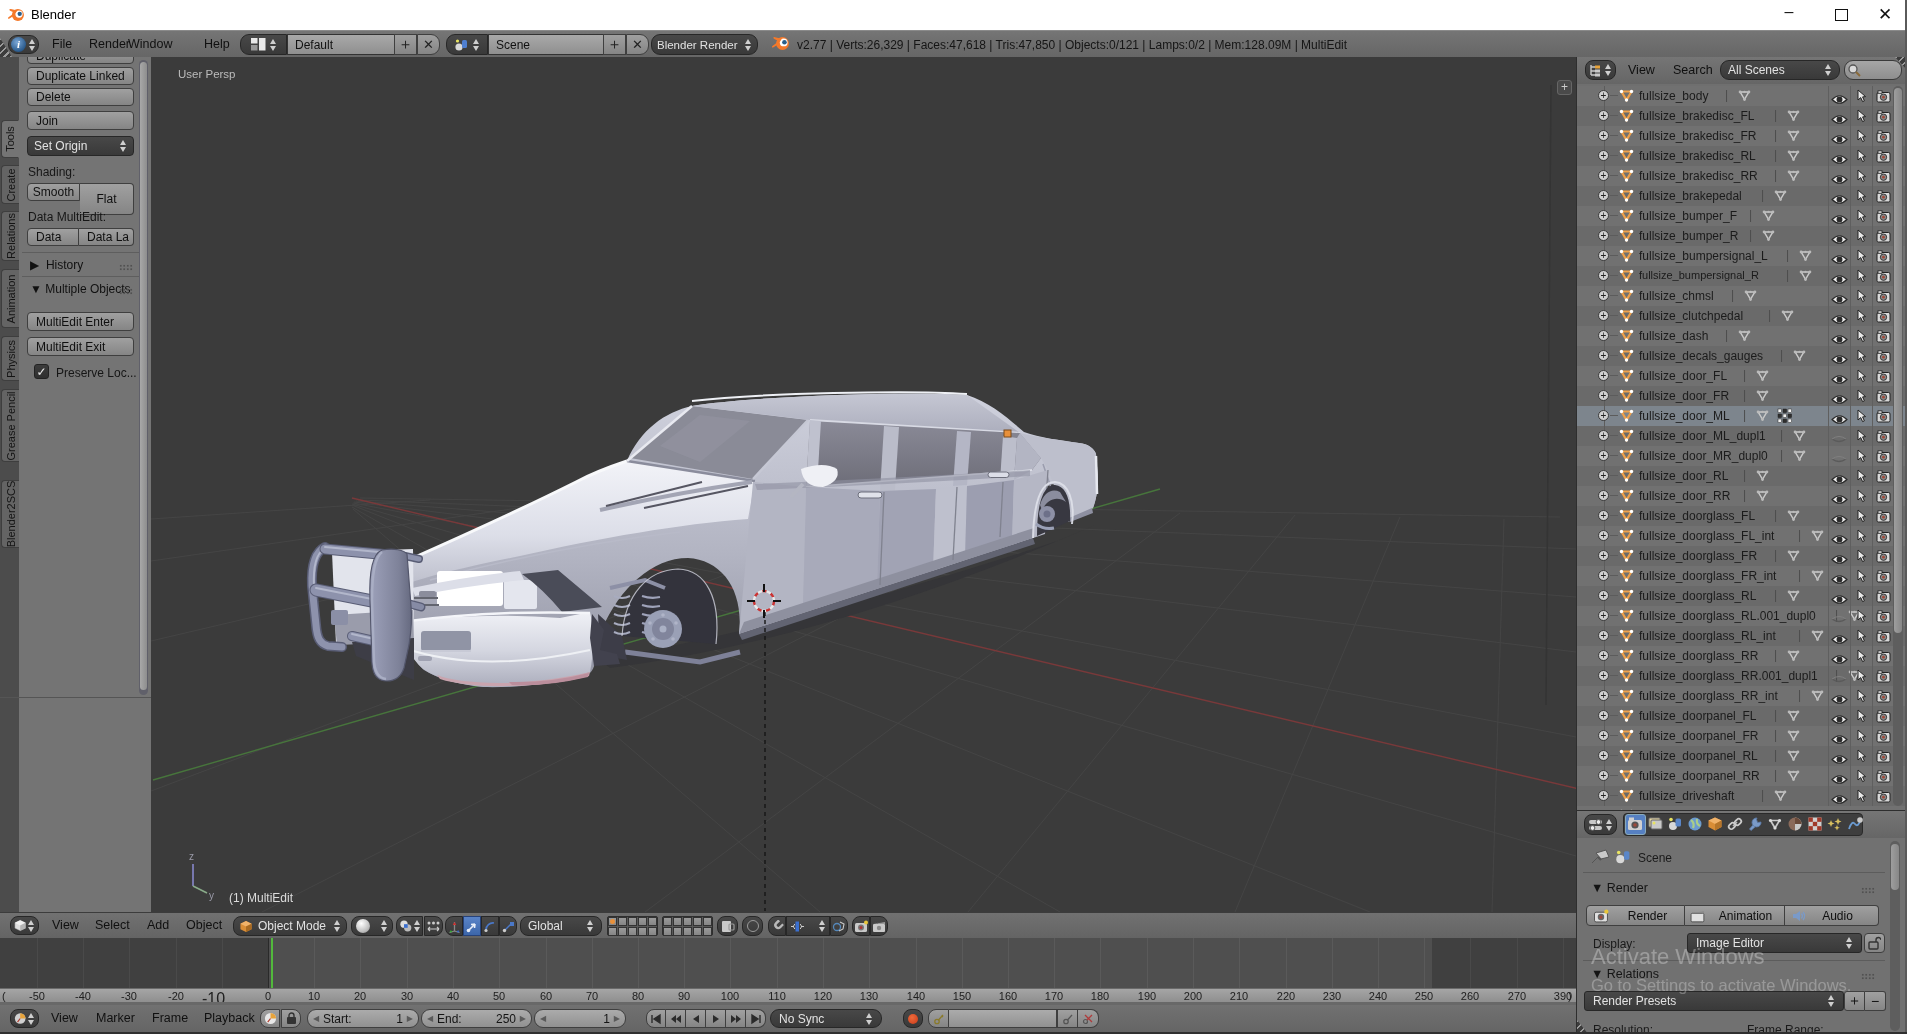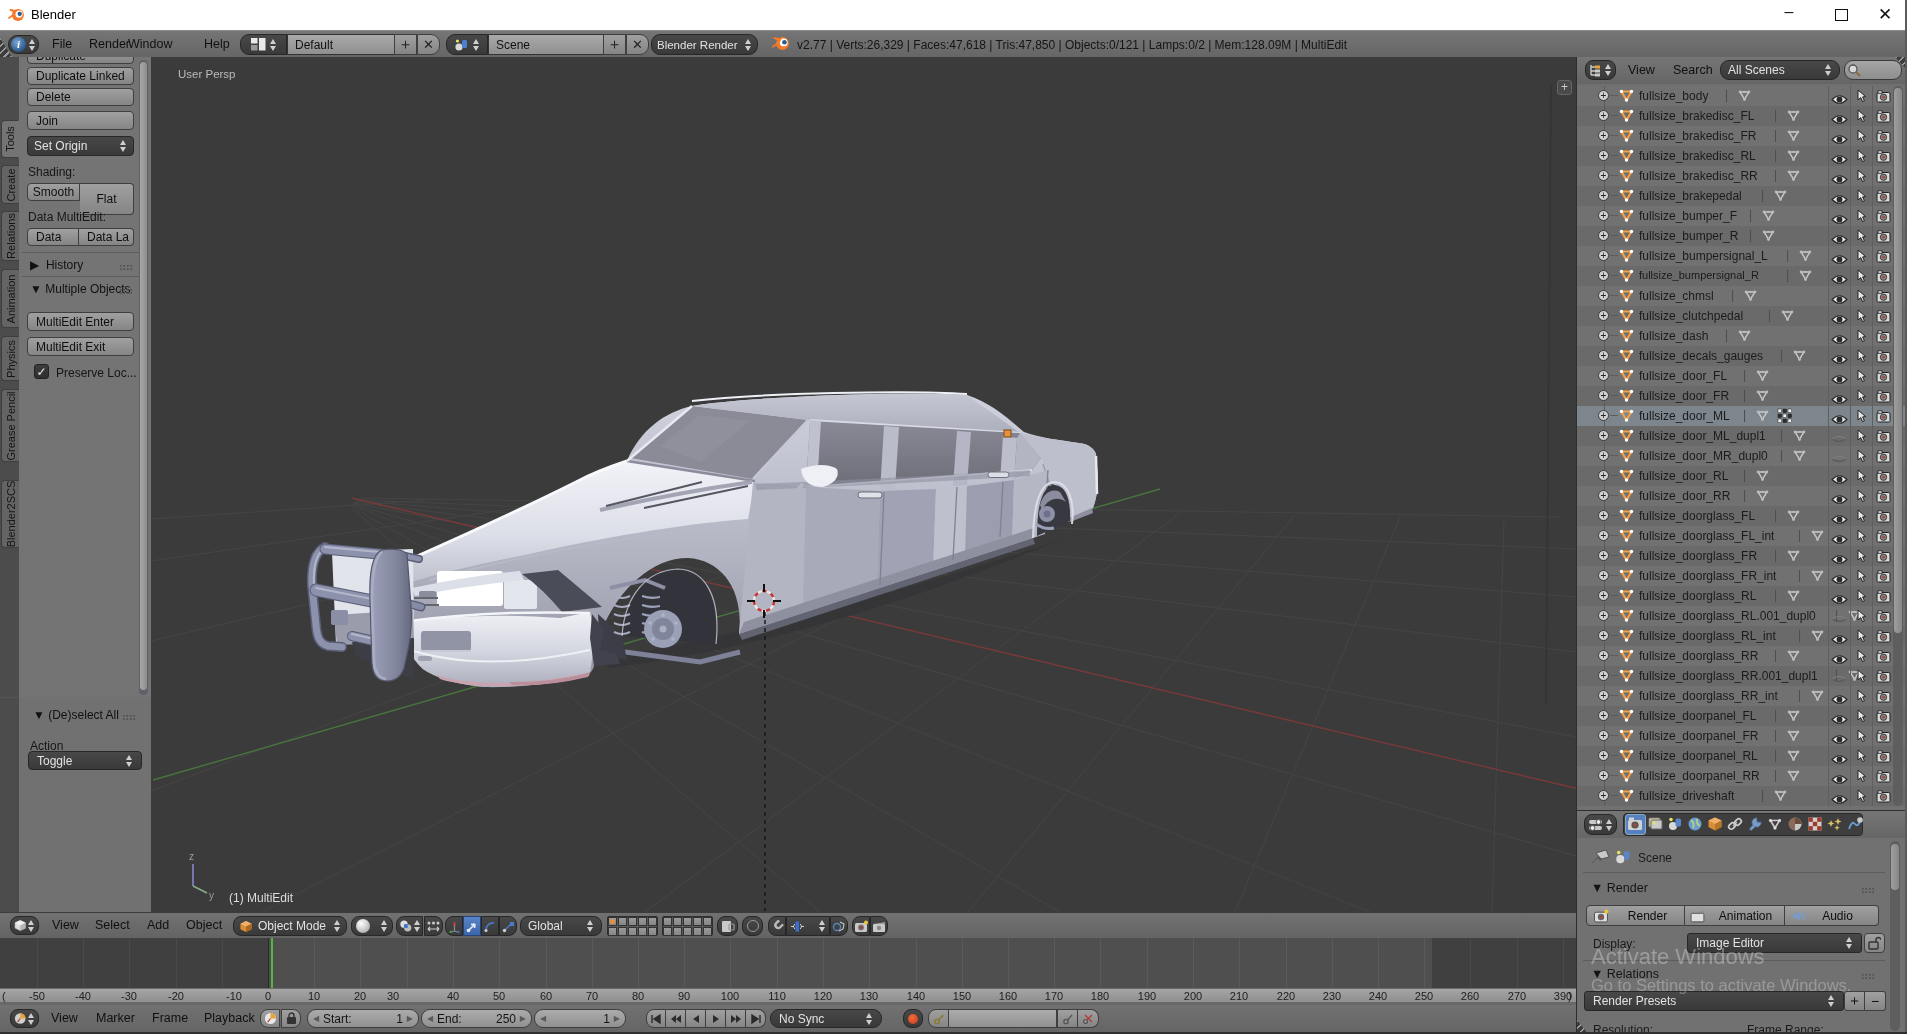--- a/index.html
+++ b/index.html
@@ -113,26 +113,20 @@
 <div class="abs" style="left:22px;top:219px;width:118px;height:1px;background:#5e5e5e"></div>
 <span class="abs" style="left:30px;top:225px;font-size:12px;color:#111">▼ Multiple Objects</span>
 <div class="grip abs" style="left:119px;top:231px"></div>
 <div class="btn btnl abs" style="left:27px;top:255px;width:107px;height:19px;">MultiEdit Enter</div>
 <div class="btn btnl abs" style="left:27px;top:280px;width:107px;height:19px;">MultiEdit Exit</div>
 <div class="abs" style="left:34px;top:307px;width:15px;height:15px;background:linear-gradient(#3c3c3c,#2f2f2f);border:1px solid #222;border-radius:3px;color:#e8e8e8;font-size:12px;text-align:center;line-height:14px">✓</div>
 <span class="abs" style="left:56px;top:309px;font-size:12px;color:#161616">Preserve Loc...</span>
 <div class="abs" style="left:139px;top:3px;width:9px;height:635px;background:#60606a;border-radius:5px"></div>
 <div class="abs" style="left:140px;top:5px;width:7px;height:628px;background:linear-gradient(90deg,#a8a8a8,#8e8e8e);border-radius:4px"></div>
 <div class="abs" style="left:0;top:640px;width:151px;height:1px;background:#555"></div>
-<div class="abs" style="left:19px;top:640px;width:132px;height:215px;background:#717171">
-<span class="abs" style="left:14px;top:11px;font-size:12px;color:#111">▼ (De)select All</span>
-<div class="grip abs" style="left:103px;top:17px"></div>
-<span class="abs" style="left:11px;top:42px;font-size:12px;color:#161616">Action</span>
-<div class="dark abs" style="left:9px;top:54px;width:114px;height:19px;padding:0 8px">Toggle<span class="updn" style="margin-left:auto"></span></div>
-</div>
 </div>
 <div class="abs" style="left:151px;top:57px;width:1425px;height:855px;background:#3b3b3b;overflow:hidden">
 <svg width="1425" height="855" viewBox="151 57 1425 855" style="position:absolute;left:0;top:0">
 <defs>
 <linearGradient id="bodyg" x1="0" y1="0" x2="0" y2="1">
  <stop offset="0" stop-color="#cfd1dd"></stop>
             <stop offset=".55" stop-color="#b2b4c2"></stop>
             <stop offset="1" stop-color="#9193a2"></stop>
 </linearGradient>
 <linearGradient id="hoodg" x1="0" y1="0" x2="0" y2="1">
@@ -538,25 +532,25 @@
 <div class="abs" style="left:1517px;top:0;width:1px;height:50px;background:#4a4a4a"></div>
 <div class="abs" style="left:1563px;top:0;width:1px;height:50px;background:#4a4a4a"></div>
 <div class="abs" style="left:268px;top:0;width:1px;height:50px;background:#2a2a2a"></div>
 <div class="abs" style="left:271px;top:0;width:2px;height:50px;background:#52b83c"></div>
 </div>
 <div class="abs" style="left:0;top:50px;width:1576px;height:14px;background:linear-gradient(#a5a5a5,#8f8f8f);border-top:1px solid #6a6a6a">
 <span class="abs" style="left:17px;top:1px;width:40px;text-align:center;font-size:11px;color:#202020">-50</span>
 <span class="abs" style="left:63px;top:1px;width:40px;text-align:center;font-size:11px;color:#202020">-40</span>
 <span class="abs" style="left:109px;top:1px;width:40px;text-align:center;font-size:11px;color:#202020">-30</span>
 <span class="abs" style="left:156px;top:1px;width:40px;text-align:center;font-size:11px;color:#202020">-20</span>
-<span class="abs" style="left:202px;top:1px;width:40px;text-align:right;font-size:11px;color:#202020">-10</span>
+<span class="abs" style="left:202px;top:1px;width:40px;text-align:left;font-size:16px;color:#202020">-10</span>
 <span class="abs" style="left:248px;top:1px;width:40px;text-align:center;font-size:11px;color:#202020">0</span>
 <span class="abs" style="left:294px;top:1px;width:40px;text-align:center;font-size:11px;color:#202020">10</span>
 <span class="abs" style="left:340px;top:1px;width:40px;text-align:center;font-size:11px;color:#202020">20</span>
-<span class="abs" style="left:387px;top:1px;width:40px;text-align:left;font-size:11px;color:#202020">30</span>
+<span class="abs" style="left:387px;top:1px;width:40px;text-align:center;font-size:11px;color:#202020">30</span>
 <span class="abs" style="left:433px;top:1px;width:40px;text-align:center;font-size:11px;color:#202020">40</span>
 <span class="abs" style="left:479px;top:1px;width:40px;text-align:center;font-size:11px;color:#202020">50</span>
 <span class="abs" style="left:526px;top:1px;width:40px;text-align:center;font-size:11px;color:#202020">60</span>
 <span class="abs" style="left:572px;top:1px;width:40px;text-align:center;font-size:11px;color:#202020">70</span>
 <span class="abs" style="left:618px;top:1px;width:40px;text-align:center;font-size:11px;color:#202020">80</span>
 <span class="abs" style="left:664px;top:1px;width:40px;text-align:center;font-size:11px;color:#202020">90</span>
 <span class="abs" style="left:710px;top:1px;width:40px;text-align:center;font-size:11px;color:#202020">100</span>
 <span class="abs" style="left:757px;top:1px;width:40px;text-align:center;font-size:11px;color:#202020">110</span>
 <span class="abs" style="left:803px;top:1px;width:40px;text-align:center;font-size:11px;color:#202020">120</span>
 <span class="abs" style="left:849px;top:1px;width:40px;text-align:center;font-size:11px;color:#202020">130</span>

